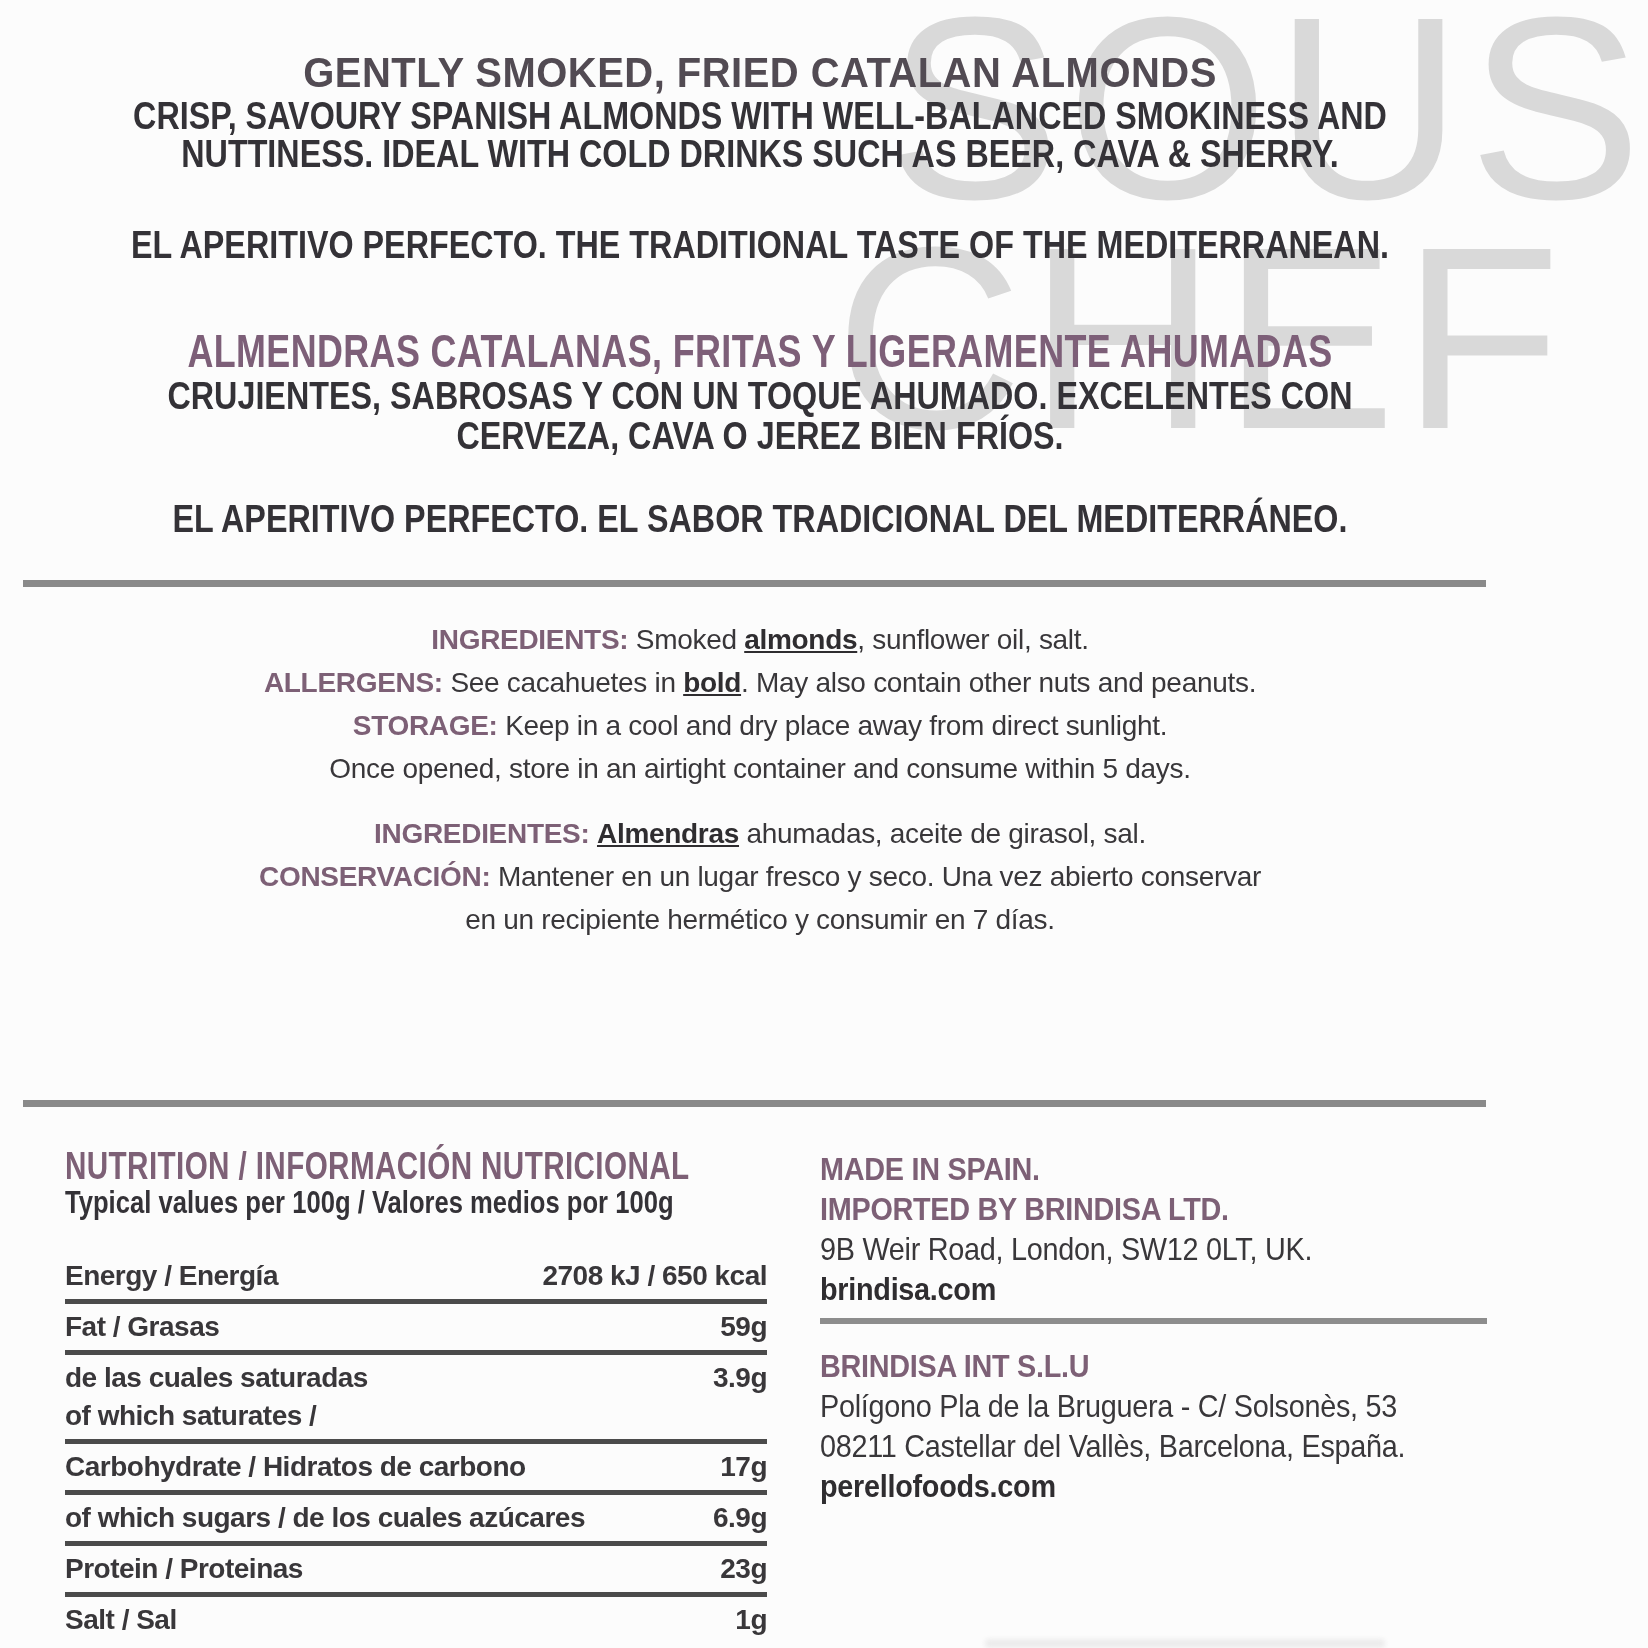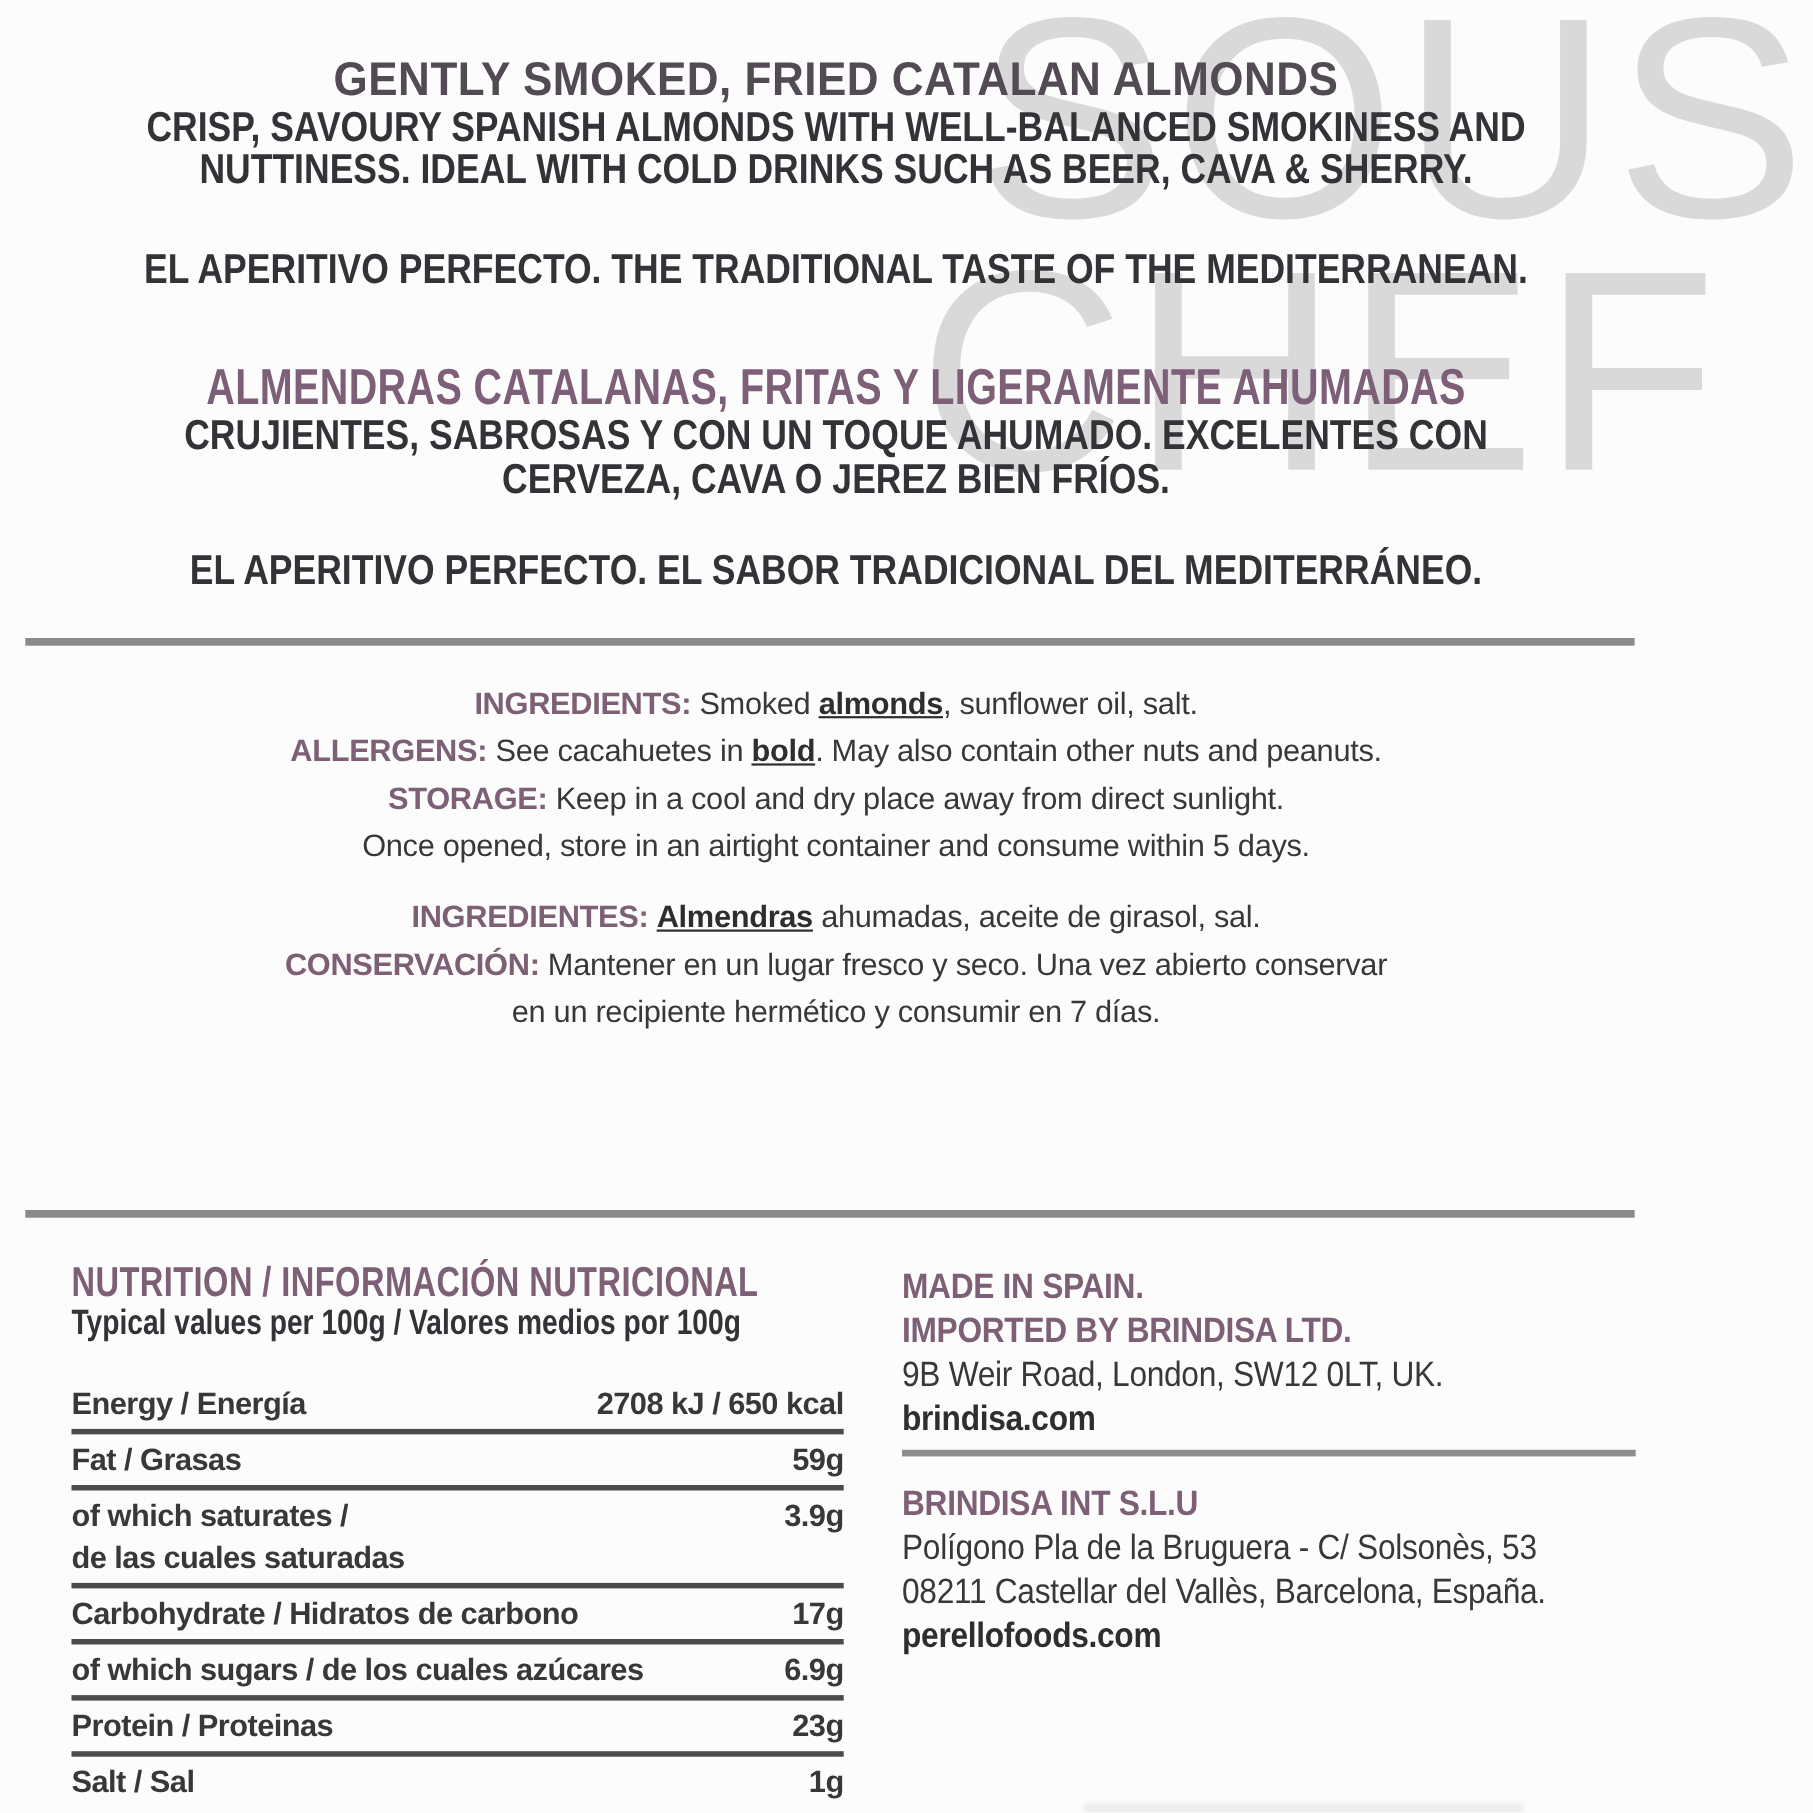--- a/index.html
+++ b/index.html
@@ -123,22 +123,22 @@
       <div class="nrow">
         <div>Energy / Energía</div>
         <div class="nvalue">2708 kJ / 650 kcal</div>
       </div>
       <div class="nrow">
         <div>Fat / Grasas</div>
         <div class="nvalue">59g</div>
       </div>
       <div class="nrow two">
         <div>
+          <div>de las cuales saturadas</div>
           <div>of which saturates /</div>
-          <div>de las cuales saturadas</div>
         </div>
         <div class="nvalue">3.9g</div>
       </div>
       <div class="nrow">
         <div>Carbohydrate / Hidratos de carbono</div>
         <div class="nvalue">17g</div>
       </div>
       <div class="nrow">
         <div>of which sugars / de los cuales azúcares</div>
         <div class="nvalue">6.9g</div>

